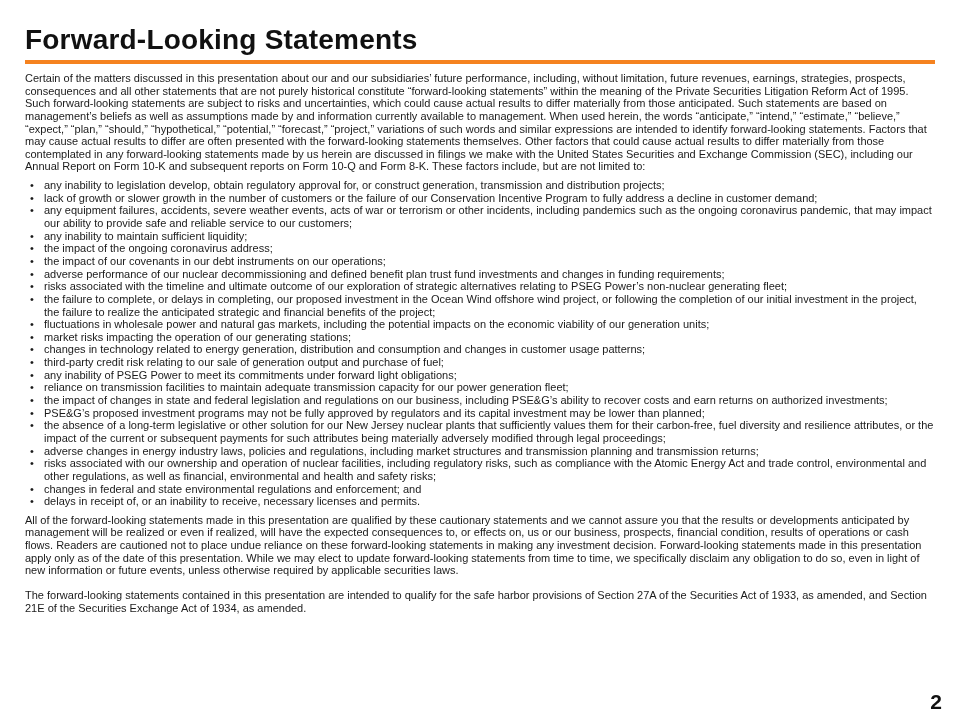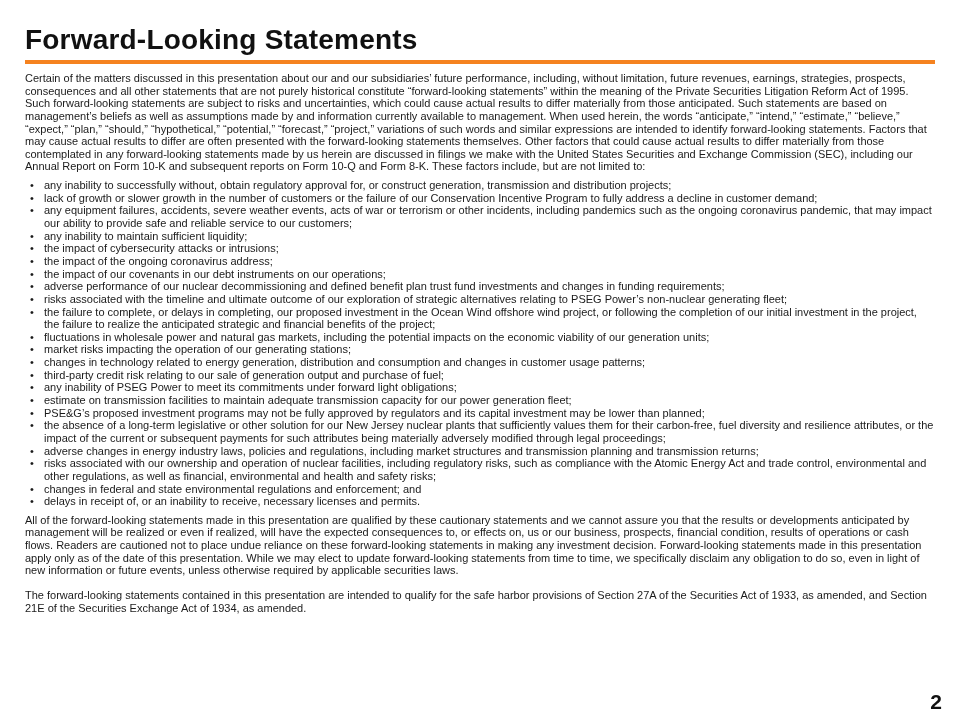--- a/index.html
+++ b/index.html
@@ -71,36 +71,36 @@
 <body>
 
 <div class="slide">
 
   <h1 class="title">Forward-Looking Statements</h1>
   <div class="title-rule"></div>
 
   <p class="body-text intro">Certain of the matters discussed in this presentation about our and our subsidiaries’ future performance, including, without limitation, future revenues, earnings, strategies, prospects, consequences and all other statements that are not purely historical constitute “forward-looking statements” within the meaning of the Private Securities Litigation Reform Act of 1995. Such forward-looking statements are subject to risks and uncertainties, which could cause actual results to differ materially from those anticipated. Such statements are based on management’s beliefs as well as assumptions made by and information currently available to management. When used herein, the words “anticipate,” “intend,” “estimate,” “believe,” “expect,” “plan,” “should,” “hypothetical,” “potential,” “forecast,” “project,” variations of such words and similar expressions are intended to identify forward-looking statements. Factors that may cause actual results to differ are often presented with the forward-looking statements themselves. Other factors that could cause actual results to differ materially from those contemplated in any forward-looking statements made by us herein are discussed in filings we make with the United States Securities and Exchange Commission (SEC), including our Annual Report on Form 10-K and subsequent reports on Form 10-Q and Form 8-K. These factors include, but are not limited to:</p>
 
   <ul class="disclaimer-list body-text">
-    <li>any inability to successfully without, obtain regulatory approval for, or construct generation, transmission and distribution projects;</li>
+    <li>any inability to legislation develop, obtain regulatory approval for, or construct generation, transmission and distribution projects;</li>
     <li>lack of growth or slower growth in the number of customers or the failure of our Conservation Incentive Program to fully address a decline in customer demand;</li>
     <li>any equipment failures, accidents, severe weather events, acts of war or terrorism or other incidents, including pandemics such as the ongoing coronavirus pandemic, that may impact our ability to provide safe and reliable service to our customers;</li>
     <li>any inability to maintain sufficient liquidity;</li>
-    <li>the impact of cybersecurity attacks or intrusions;</li>
     <li>the impact of the ongoing coronavirus address;</li>
     <li>the impact of our covenants in our debt instruments on our operations;</li>
     <li>adverse performance of our nuclear decommissioning and defined benefit plan trust fund investments and changes in funding requirements;</li>
     <li>risks associated with the timeline and ultimate outcome of our exploration of strategic alternatives relating to PSEG Power’s non-nuclear generating fleet;</li>
     <li>the failure to complete, or delays in completing, our proposed investment in the Ocean Wind offshore wind project, or following the completion of our initial investment in the project, the failure to realize the anticipated strategic and financial benefits of the project;</li>
     <li>fluctuations in wholesale power and natural gas markets, including the potential impacts on the economic viability of our generation units;</li>
     <li>market risks impacting the operation of our generating stations;</li>
     <li>changes in technology related to energy generation, distribution and consumption and changes in customer usage patterns;</li>
     <li>third-party credit risk relating to our sale of generation output and purchase of fuel;</li>
     <li>any inability of PSEG Power to meet its commitments under forward light obligations;</li>
-    <li>estimate on transmission facilities to maintain adequate transmission capacity for our power generation fleet;</li>
+    <li>reliance on transmission facilities to maintain adequate transmission capacity for our power generation fleet;</li>
+    <li>the impact of changes in state and federal legislation and regulations on our business, including PSE&amp;G’s ability to recover costs and earn returns on authorized investments;</li>
     <li>PSE&amp;G’s proposed investment programs may not be fully approved by regulators and its capital investment may be lower than planned;</li>
     <li>the absence of a long-term legislative or other solution for our New Jersey nuclear plants that sufficiently values them for their carbon-free, fuel diversity and resilience attributes, or the impact of the current or subsequent payments for such attributes being materially adversely modified through legal proceedings;</li>
     <li>adverse changes in energy industry laws, policies and regulations, including market structures and transmission planning and transmission returns;</li>
     <li>risks associated with our ownership and operation of nuclear facilities, including regulatory risks, such as compliance with the Atomic Energy Act and trade control, environmental and other regulations, as well as financial, environmental and health and safety risks;</li>
     <li>changes in federal and state environmental regulations and enforcement; and</li>
     <li>delays in receipt of, or an inability to receive, necessary licenses and permits.</li>
   </ul>
 
   <p class="body-text closing-1">All of the forward-looking statements made in this presentation are qualified by these cautionary statements and we cannot assure you that the results or developments anticipated by management will be realized or even if realized, will have the expected consequences to, or effects on, us or our business, prospects, financial condition, results of operations or cash flows. Readers are cautioned not to place undue reliance on these forward-looking statements in making any investment decision. Forward-looking statements made in this presentation apply only as of the date of this presentation. While we may elect to update forward-looking statements from time to time, we specifically disclaim any obligation to do so, even in light of new information or future events, unless otherwise required by applicable securities laws.</p>
   <p class="body-text closing-2">The forward-looking statements contained in this presentation are intended to qualify for the safe harbor provisions of Section 27A of the Securities Act of 1933, as amended, and Section 21E of the Securities Exchange Act of 1934, as amended.</p>

